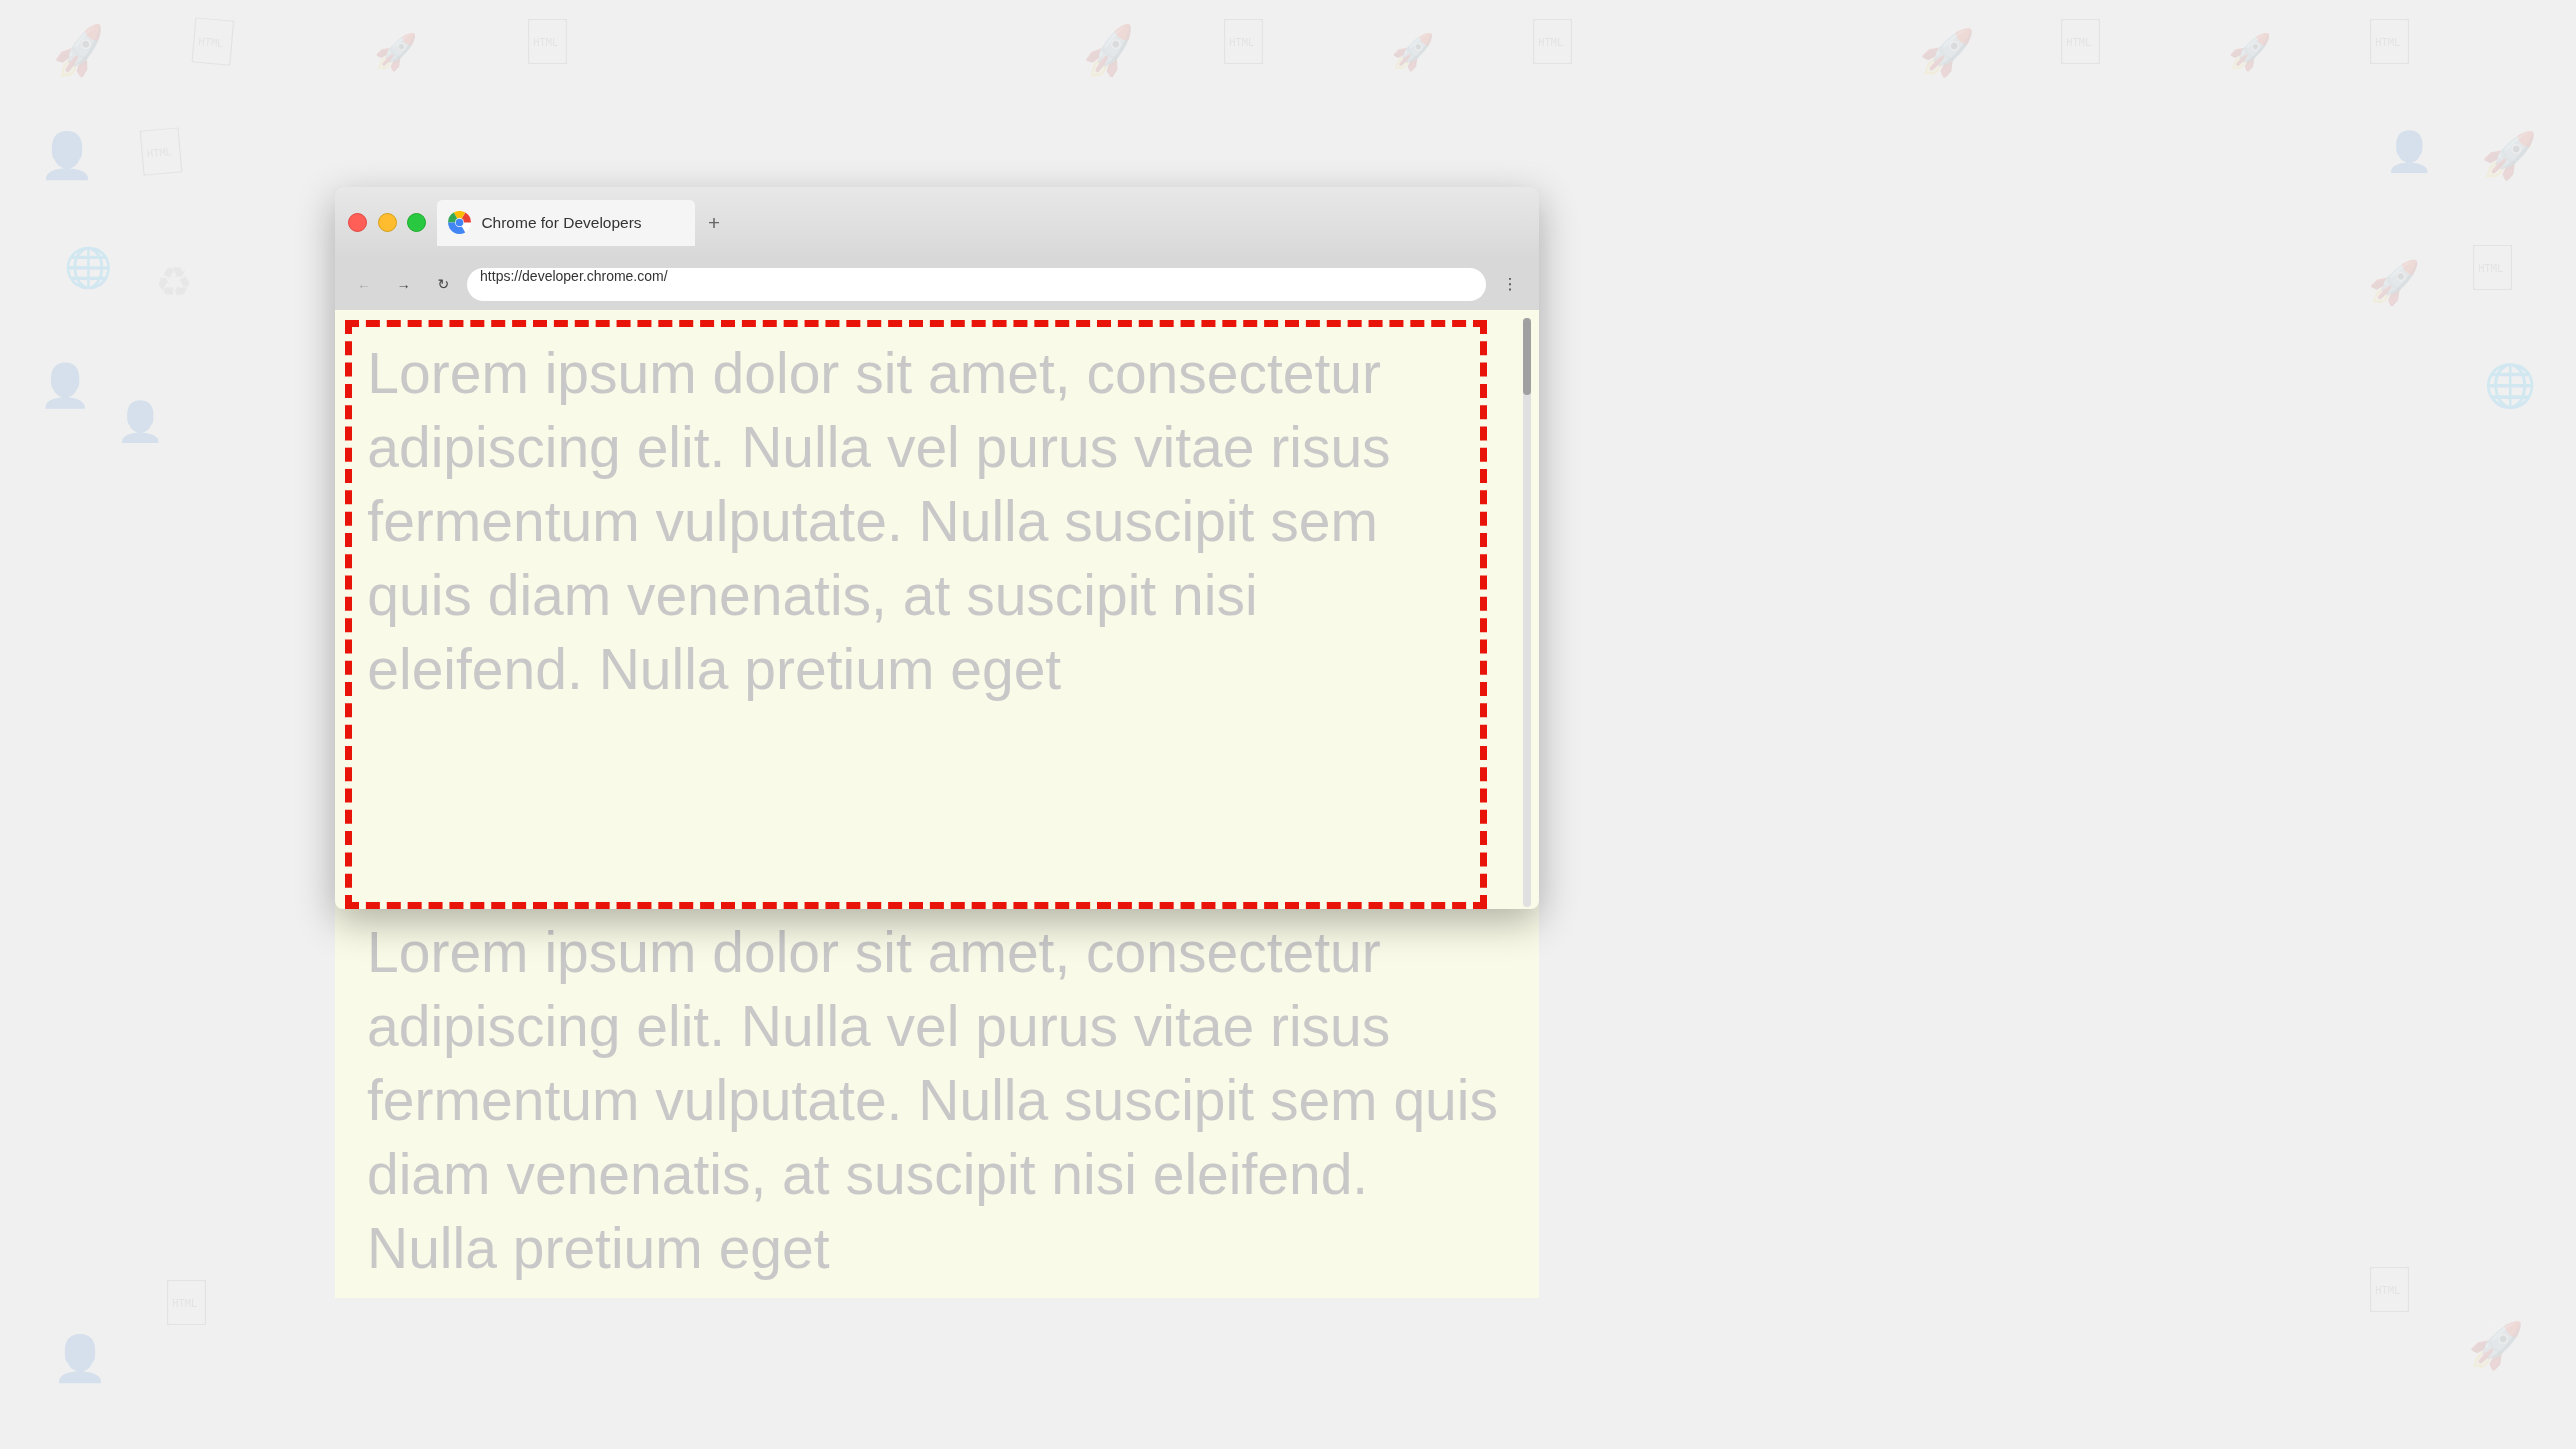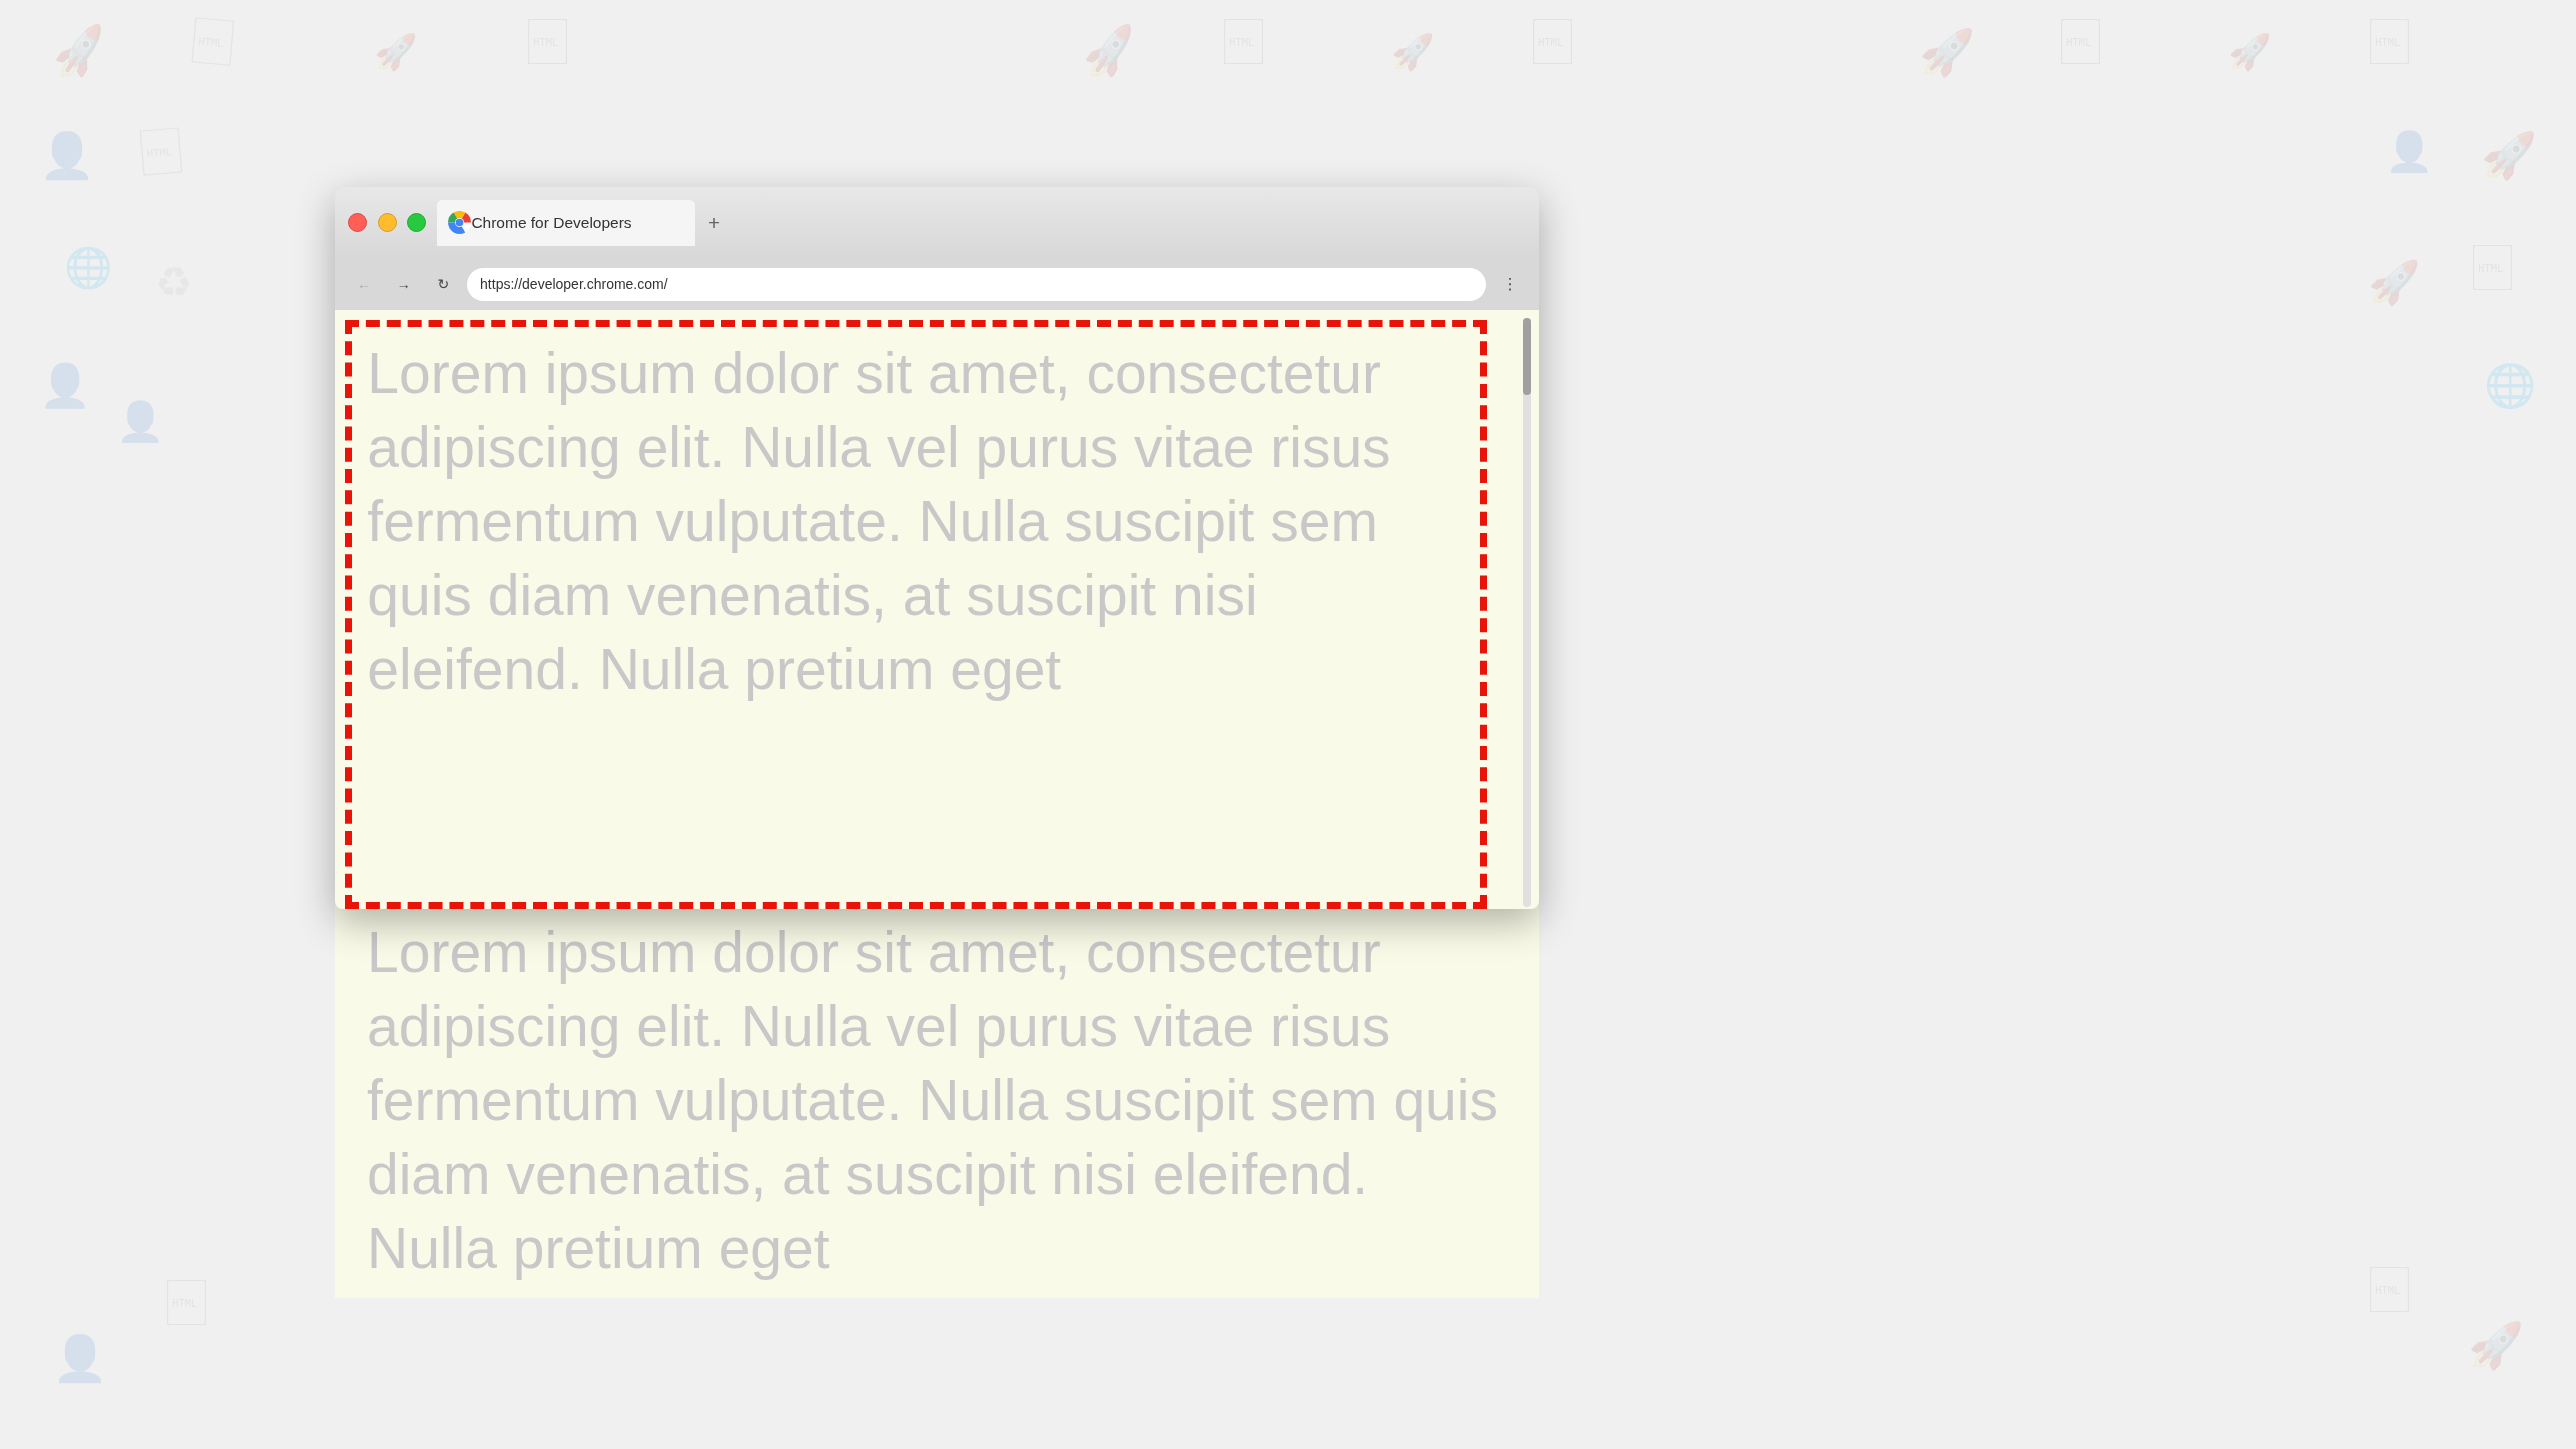--- a/index.html
+++ b/index.html
@@ -60,21 +60,21 @@
     .tab-bar {
       display: flex;
       align-items: center;
       flex: 1;
       gap: 5.2px;
     }
 
     .tab {
       display: flex;
       align-items: center;
-      gap: 0;
+      gap: 10px;
       background: #f5f5f5;
       border-radius: 5.2px 5.2px 0 0;
       padding: 5.2px 11.6px;
       height: 46px;
       min-width: 258px;
       max-width: 322px;
     }
 
     .tab-title {
       font-size: 15.5px;
@@ -119,21 +119,20 @@
     }
 
     .nav-btn.disabled { color: #aaa; cursor: default; }
 
     .address-bar {
       flex: 1;
       height: 33px;
       background: white;
       border-radius: 16.7px;
       display: flex;
-      align-items: center;
       padding: 0 13px;
       font-size: 14px;
       color: #333;
     }
 
     .menu-btn {
       width: 32px;
       height: 32px;
       display: flex;
       align-items: center;

